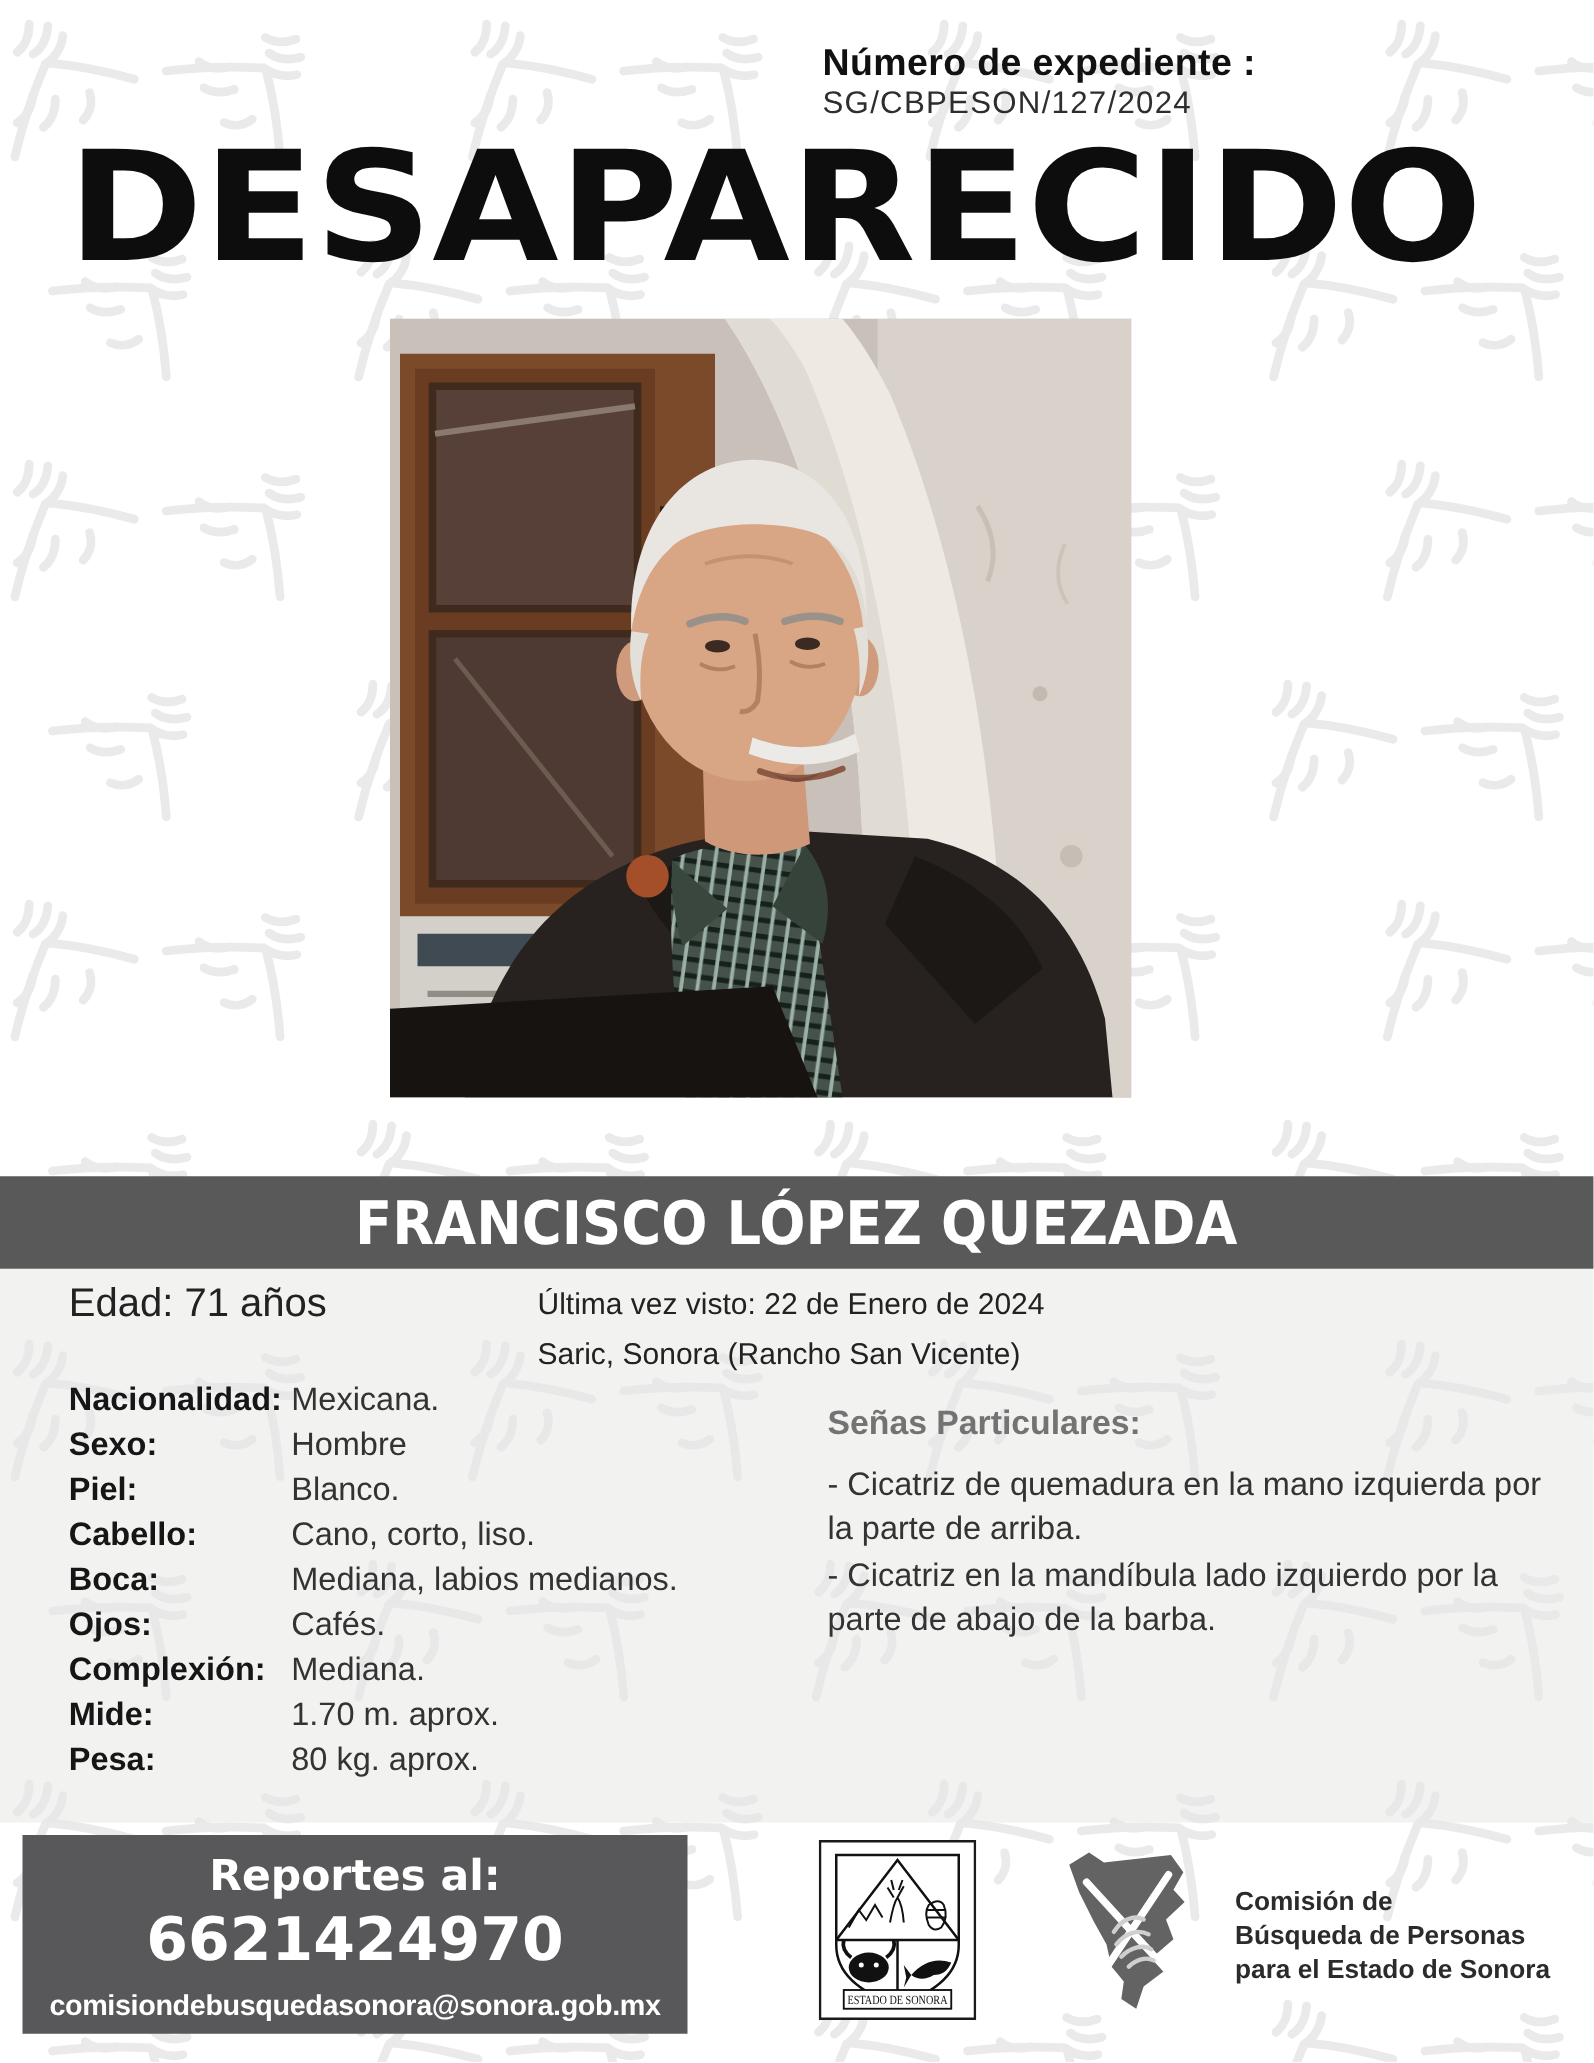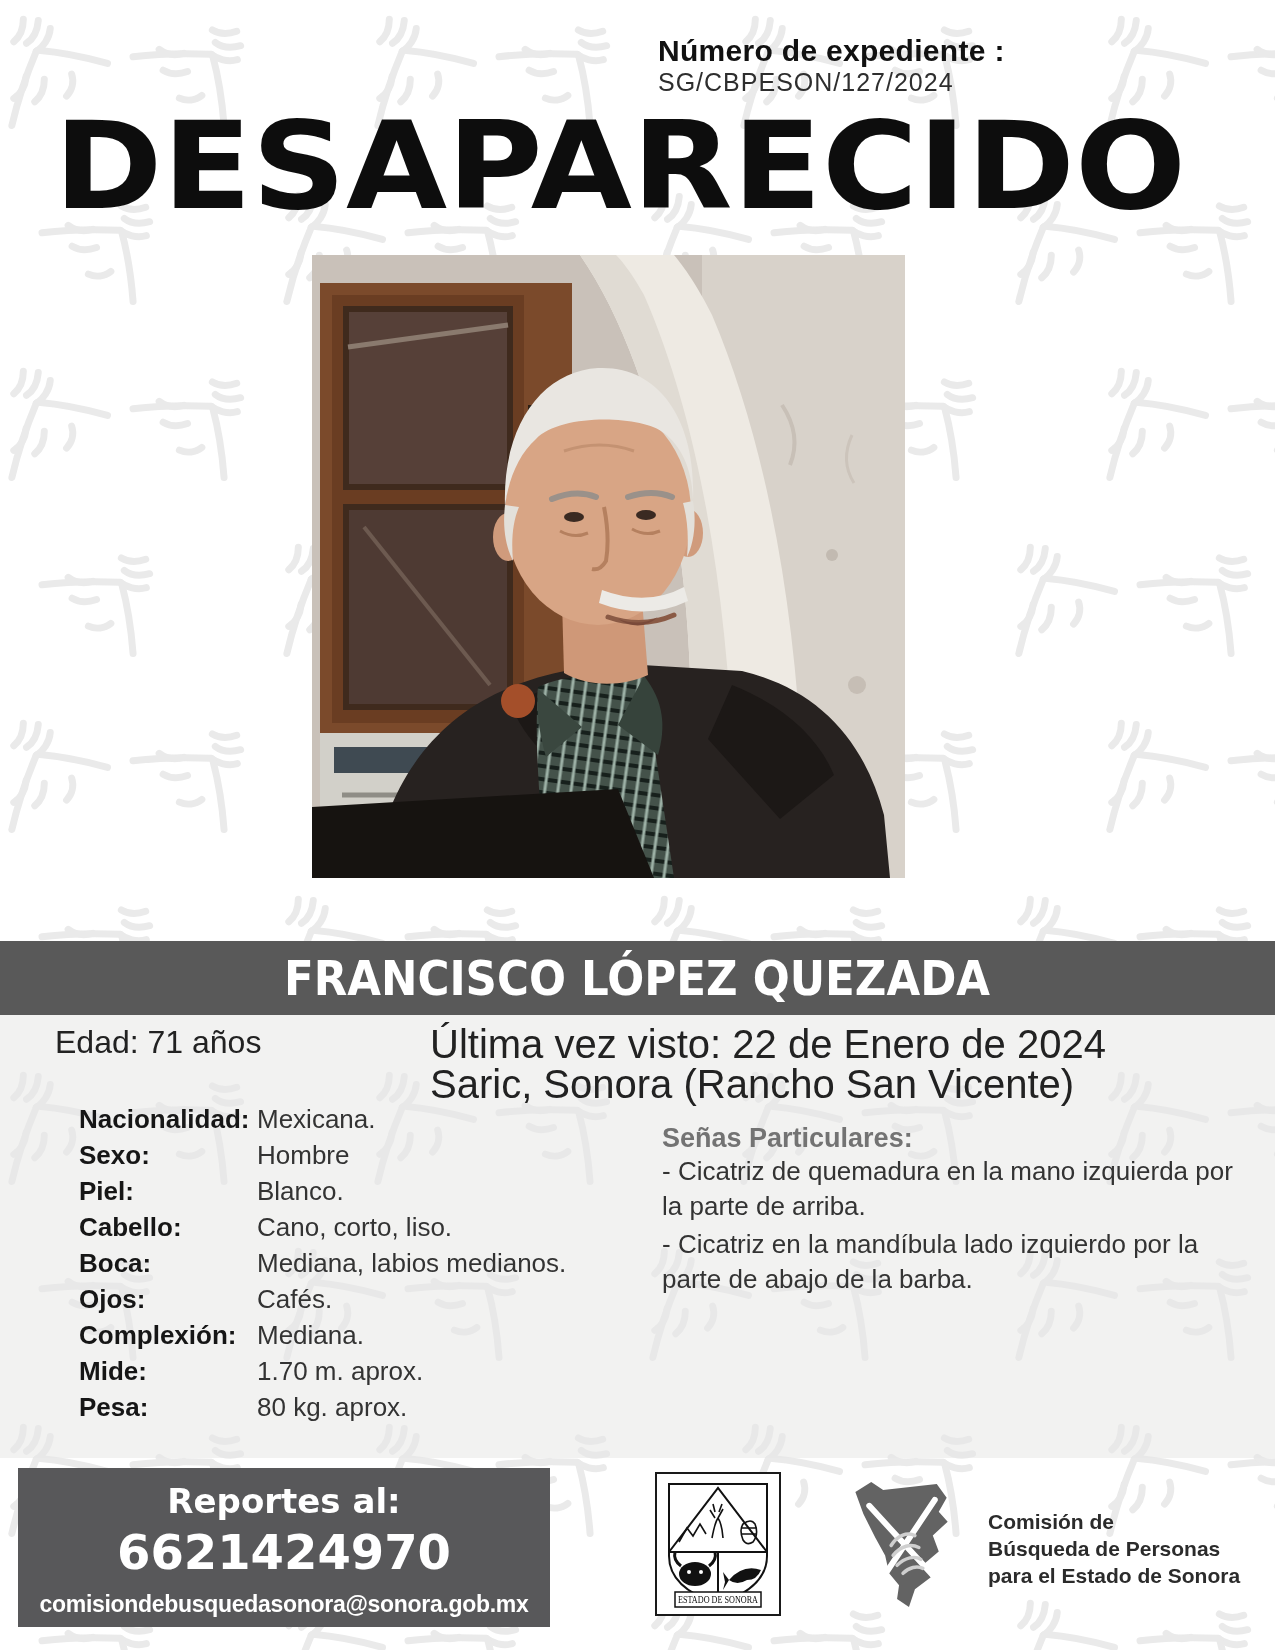--- a/index.html
+++ b/index.html
@@ -22,28 +22,28 @@
   
   .photo{left:312px;top:255px;width:593px;height:623px;background:#cdc5bd;}
 
   
   .banner{left:0;top:941px;width:1275px;height:74px;background:var(--banner-gray,#595959);
           display:flex;align-items:center;justify-content:center;}
 
   
   .info{left:0;top:1015px;width:1275px;height:443px;}
   .edad{position:absolute;left:55px;top:9px;font-size:32px;color:#222;}
-  .lastseen{position:absolute;left:430px;top:9px;font-size:40px;color:#222;line-height:40px;}
+  .lastseen{position:absolute;left:430px;top:9px;font-size:24px;color:#222;line-height:40px;}
   .fields{position:absolute;left:55px;top:86px;}
   .frow{height:36px;line-height:36px;font-size:26px;white-space:nowrap;}
-  .flabel{display:inline-block;width:178px;font-weight:700;color:#161616;margin-left:24px;}
+  .flabel{display:inline-block;width:178px;font-weight:700;color:#161616;}
   .fvalue{color:#333;}
   .senas{position:absolute;left:662px;top:108px;width:585px;}
   .senas-heading{font-size:27px;font-weight:700;color:#737373;}
-  .senas-item{font-size:26px;color:#333;line-height:35px;margin-top:0;}
+  .senas-item{font-size:26px;color:#333;line-height:35px;margin-top:16px;}
   .senas-item + .senas-item{margin-top:3px;}
 
   
   .report-box{left:18px;top:1468px;width:532px;height:159px;background:var(--box-gray,#58585a);
               display:flex;flex-direction:column;align-items:center;justify-content:center;color:#fff;}
   .report-l1{font-family:"DejaVu Sans","Liberation Sans",sans-serif;font-size:34px;font-weight:700;line-height:48px;}
   .report-l2{font-family:"DejaVu Sans","Liberation Sans",sans-serif;font-size:48px;font-weight:700;line-height:54px;}
   .report-email{font-size:23px;font-weight:700;margin-top:12px;letter-spacing:-.3px;}
   .coat{left:655px;top:1472px;width:126px;height:144px;background:#fff;}
   .sonora-map{left:845px;top:1478px;width:120px;height:135px;}

